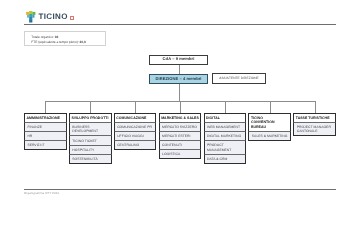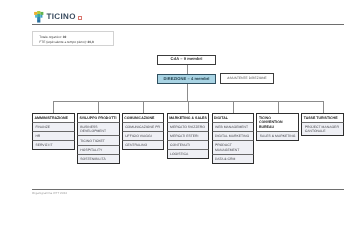--- a/index.html
+++ b/index.html
@@ -1,20 +1,20 @@
 <!DOCTYPE html>
 <html><head>
 <meta charset="utf-8">
 <title>Organigramma</title>
 <style>
   html,body{margin:0;padding:0;}
   body{width:358px;height:201px;background:#ffffff;overflow:hidden;
        font-family:"Liberation Sans",sans-serif;color:#3b3b3b;
        -webkit-font-smoothing:antialiased;text-rendering:geometricPrecision;}
-  .page{position:absolute;left:0;top:0;width:332px;height:201px;background:#fff;margin-left:8px;}
+  .page{position:absolute;left:0;top:0;width:332px;height:201px;background:#fff;}
 
   
   .logo{position:absolute;left:26px;top:9.5px;width:120px;height:14px;display:flex;align-items:center;}
   .logo-mark{width:9.5px;height:12px;flex:0 0 9.5px;}
   .logo-text{margin-left:3px;font-weight:700;font-size:8px;letter-spacing:.35px;color:#36485c;line-height:1;}
   .logo-sq{width:3.6px;height:4px;box-sizing:border-box;border:1px solid #d9766e;background:#fff;margin-left:2.4px;position:relative;top:1.3px;}
   .hdr-rule{position:absolute;left:24px;top:24px;width:312px;height:1px;background:#6e6e6e;}
   .ftr-rule{position:absolute;left:24px;top:189px;width:312px;height:1px;background:#6e6e6e;}
   .ftr-text{position:absolute;left:24px;top:191.1px;font-size:2.95px;color:#9a9a9a;letter-spacing:.06px;}
 

